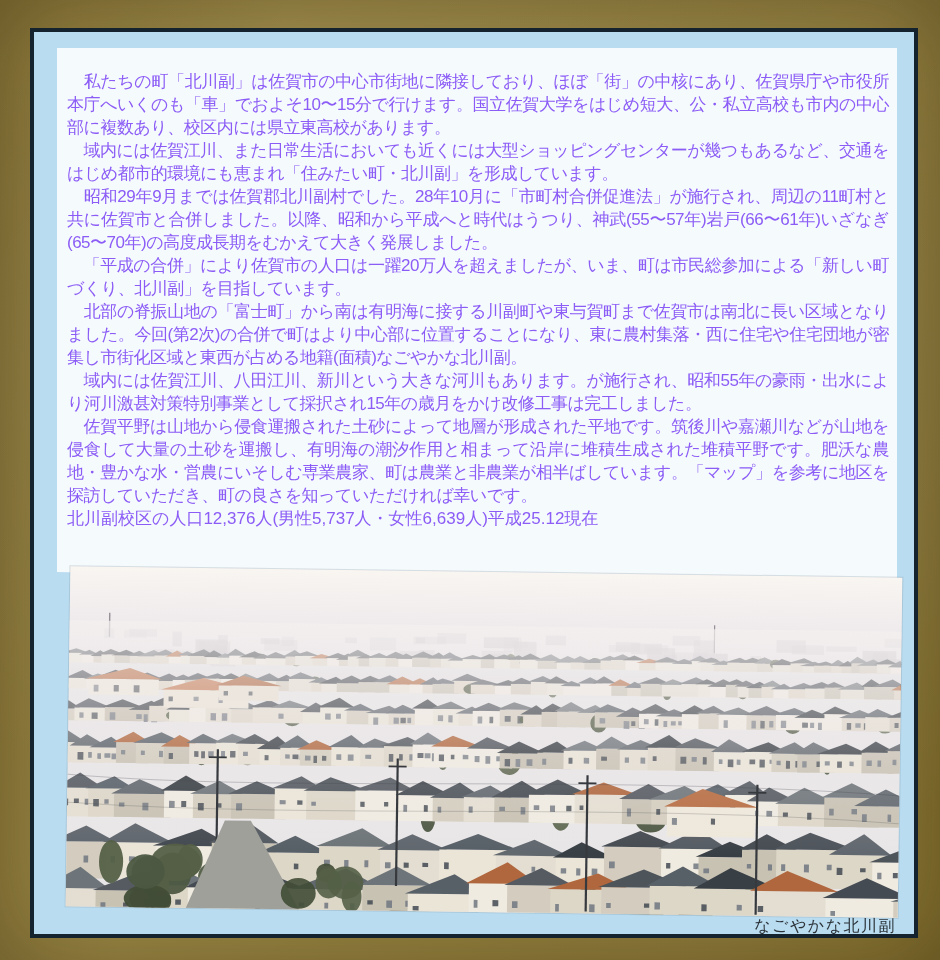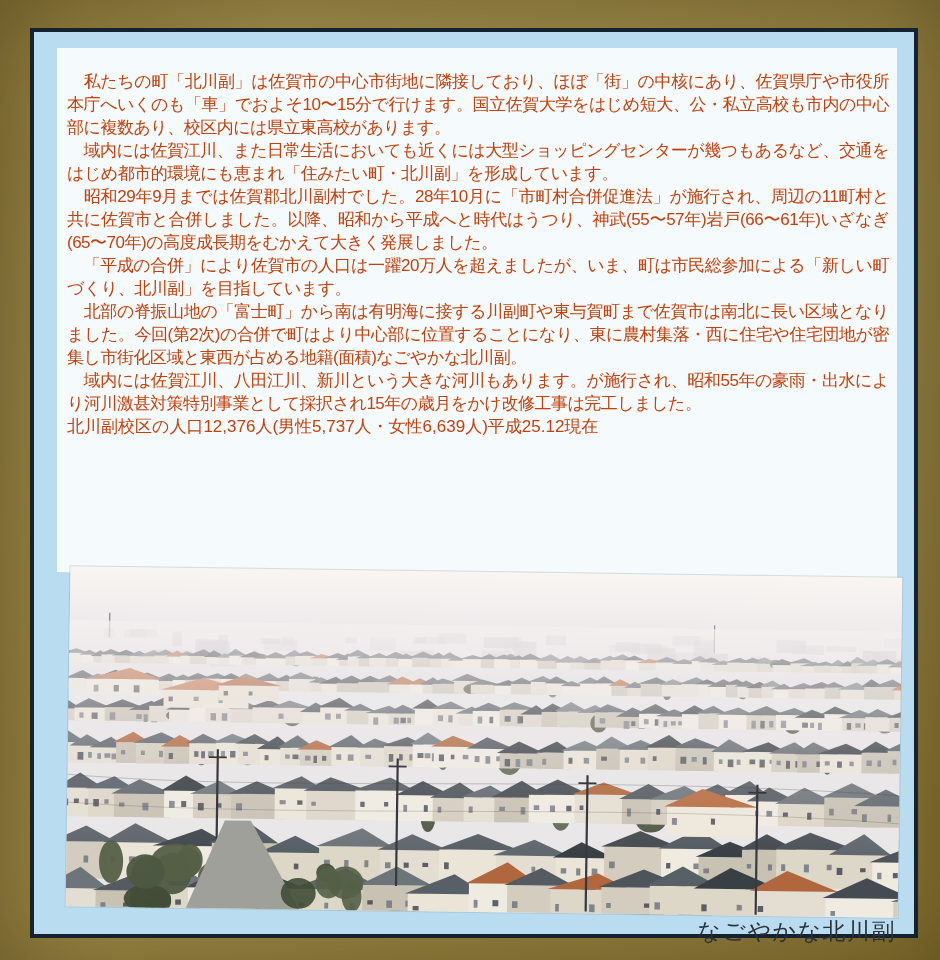--- a/index.html
+++ b/index.html
@@ -13,50 +13,51 @@
   }
   .panel{
     position:absolute;left:30px;top:28px;width:888px;height:910px;
     box-sizing:border-box;border:4px solid #15232e;background:#b9dcf0;
   }
   .paper{
     position:absolute;left:23px;top:16px;width:840px;height:542px;
     box-sizing:border-box;padding:22px 8px 0 10px;
     background:#f5fafc;
     clip-path:polygon(0 0,100% 0,100% 100%,0 calc(100% - 18px));
-    color:#c2410c;font-size:17px;line-height:23px;letter-spacing:-0.5px;
+    color:#8b5cf6;font-size:17px;line-height:23px;letter-spacing:-0.5px;
     text-align:justify;
   }
   .paper p{margin:0;}
   .pop-line{letter-spacing:0;margin-top:1px;}
   .photo{
     position:absolute;left:34px;top:540px;width:832px;height:340px;
     transform:rotate(0.8deg);transform-origin:50% 50%;
     overflow:hidden;background:#e9e7ea;
     box-shadow:0 0 0 1px rgba(120,140,150,.25);
   }
   .photo svg{display:block;width:100%;height:100%;}
   .caption{
     position:absolute;right:18px;top:884px;
-    font-size:23px;color:#2b3238;letter-spacing:1.5px;font-weight:500;
+    font-size:16px;color:#2b3238;letter-spacing:1.5px;font-weight:500;
   }
 </style>
 </head>
 <body>
 
 <div class="page">
   <div class="panel">
 
     <div class="paper">
       <p>　私たちの町「北川副」は佐賀市の中心市街地に隣接しており、ほぼ「街」の中核にあり、佐賀県庁や市役所本庁へいくのも「車」でおよそ10〜15分で行けます。国立佐賀大学をはじめ短大、公・私立高校も市内の中心部に複数あり、校区内には県立東高校があります。</p>
       <p>　域内には佐賀江川、また日常生活においても近くには大型ショッピングセンターが幾つもあるなど、交通をはじめ都市的環境にも恵まれ「住みたい町・北川副」を形成しています。</p>
       <p>　昭和29年9月までは佐賀郡北川副村でした。28年10月に「市町村合併促進法」が施行され、周辺の11町村と共に佐賀市と合併しました。以降、昭和から平成へと時代はうつり、神武(55〜57年)岩戸(66〜61年)いざなぎ(65〜70年)の高度成長期をむかえて大きく発展しました。</p>
       <p>　「平成の合併」により佐賀市の人口は一躍20万人を超えましたが、いま、町は市民総参加による「新しい町づくり、北川副」を目指しています。</p>
       <p>　北部の脊振山地の「富士町」から南は有明海に接する川副町や東与賀町まで佐賀市は南北に長い区域となりました。今回(第2次)の合併で町はより中心部に位置することになり、東に農村集落・西に住宅や住宅団地が密集し市街化区域と東西が占める地籍(面積)なごやかな北川副。</p>
       <p>　域内には佐賀江川、八田江川、新川という大きな河川もあります。が施行され、昭和55年の豪雨・出水により河川激甚対策特別事業として採択され15年の歳月をかけ改修工事は完工しました。</p>
+      <p>　佐賀平野は山地から侵食運搬された土砂によって地層が形成された平地です。筑後川や嘉瀬川などが山地を侵食して大量の土砂を運搬し、有明海の潮汐作用と相まって沿岸に堆積生成された堆積平野です。肥沃な農地・豊かな水・営農にいそしむ専業農家、町は農業と非農業が相半ばしています。「マップ」を参考に地区を探訪していただき、町の良さを知っていただければ幸いです。</p>
       <p class="pop-line">北川副校区の人口12,376人(男性5,737人・女性6,639人)平成25.12現在</p>
     </div>
 
     <div class="photo">
       <svg viewBox="0 0 832 340" preserveAspectRatio="none">
         <defs>
           <linearGradient id="sky" x1="0" y1="0" x2="0" y2="1">
             <stop offset="0" stop-color="#faf7f4"></stop>
             <stop offset=".5" stop-color="#f0edf0"></stop>
             <stop offset="1" stop-color="#e2e1e6"></stop>

